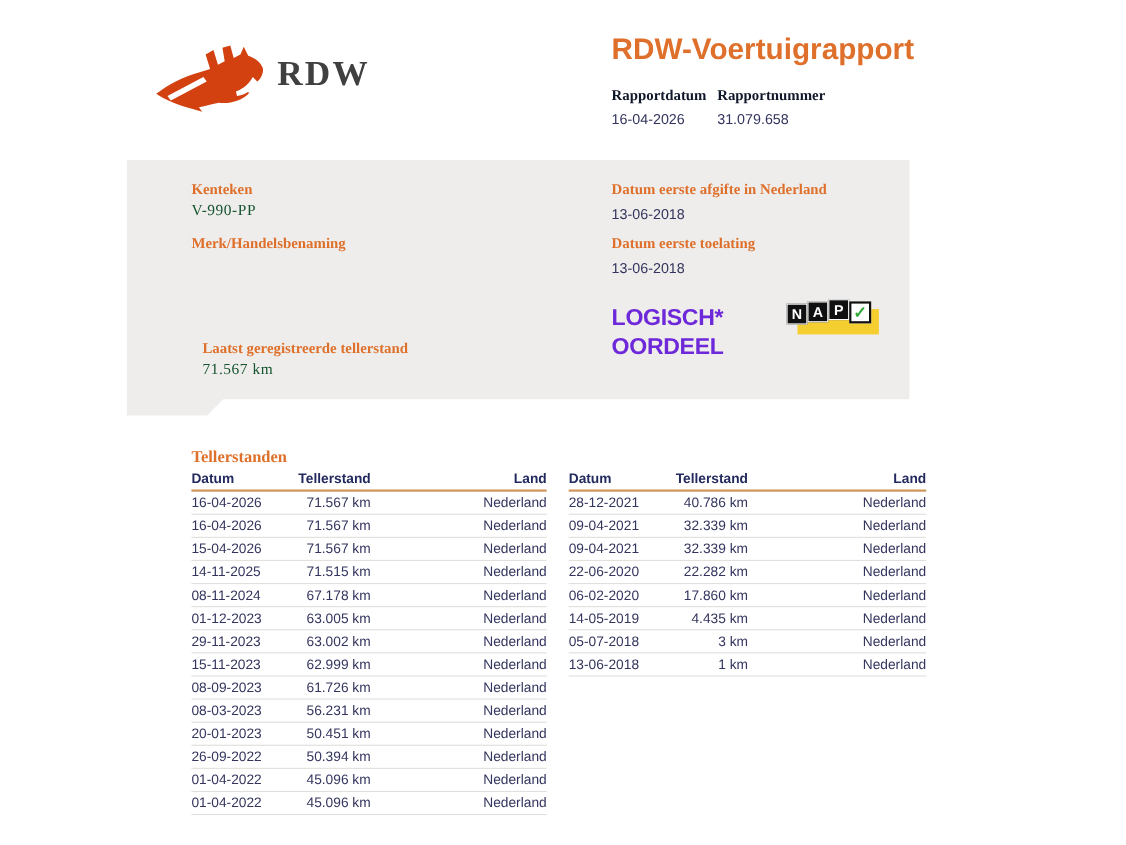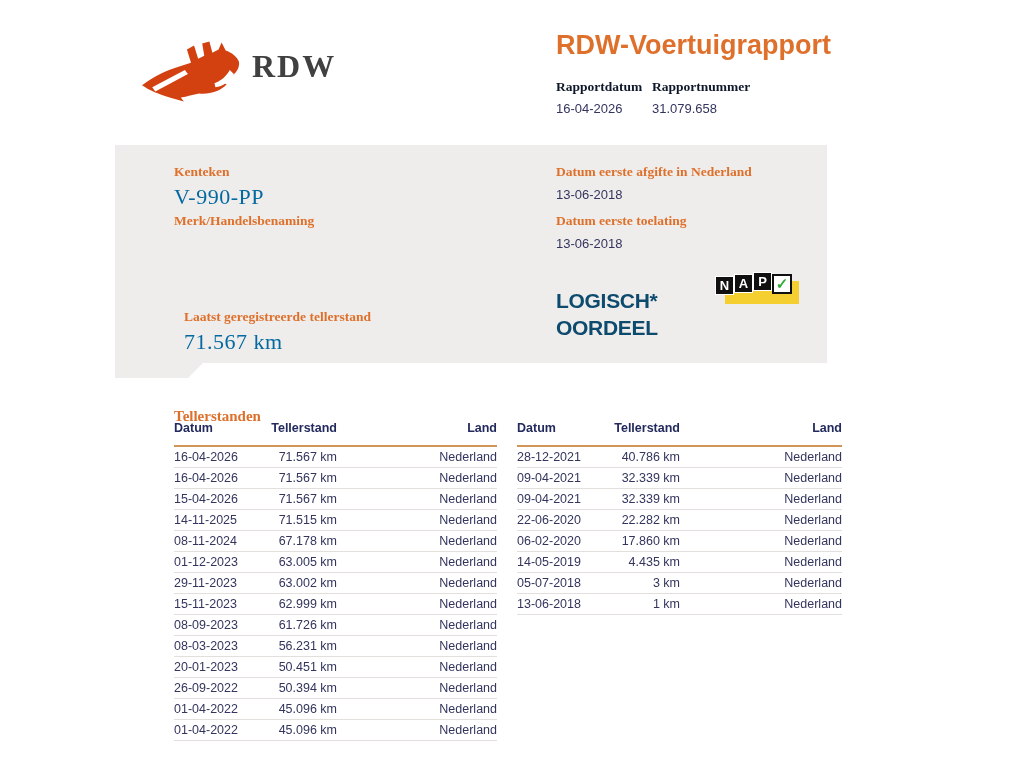--- a/index.html
+++ b/index.html
@@ -37,34 +37,34 @@
     background:#EFEDEB;
     clip-path:polygon(0 0, 712px 0, 712px 218px, 88px 218px, 73px 233px, 0 233px);
   }
   .fld { position:absolute; }
   .fld-label {
     font-family:"Liberation Serif", serif; font-weight:bold;
     font-size:13.5px; color:#DE702B;
   }
   .fld-big {
     margin-top:4px; font-family:"Liberation Serif", serif;
-    font-size:22px; letter-spacing:0.5px; color:#0369a1;
+    font-size:14px; letter-spacing:0.5px; color:#14532d;
   }
   .fld-small { margin-top:7px; font-size:13px; color:#33355E; }
 
   .kenteken   { left:59px;  top:19px;  }
   .merk       { left:59px;  top:68px;  }
   .last-stand { left:59px;  top:164px;margin-left:10px; }
   .afgifte    { left:441px; top:19px;  }
   .toelating  { left:441px; top:68px;  }
 
   .oordeel {
     position:absolute; left:441px; top:130px;
     font-size:21px; font-weight:bold; letter-spacing:-0.3px;
-    line-height:27px; color:#0c4a6e;margin-top:12px;
+    line-height:27px; color:#6d28d9;
   }
 
   
   .nap { position:absolute; left:600px; top:126px; width:86px; height:40px; }
   .nap-bar { position:absolute; left:10px; top:10px; width:74px; height:23px; background:#F5CE2F; }
   .nap-sq {
     position:absolute; width:19px; height:19px;
     background:#101010; border:1px solid #ffffff;
     color:#ffffff; font-weight:bold; font-size:13px;
     display:flex; align-items:center; justify-content:center;
@@ -82,21 +82,21 @@
   
   .section-title {
     position:absolute; left:174px; top:408px;
     font-family:"Liberation Serif", serif; font-weight:bold;
     font-size:15px; color:#DE702B;
   }
   .mtable { position:absolute; top:428px; font-size:12.5px; }
   .mtable-left  { left:174px; width:323px; }
   .mtable-right { left:517px; width:325px; }
   .t-header {
-    display:flex; align-items:center; height:18px;
+    display:flex; align-items:flex-start; height:18px;
     border-bottom:2px solid #D09659;
     font-weight:bold; color:#232A5E; padding-bottom:17px;
   }
   .t-row {
     display:flex; align-items:center; height:21px;
     border-bottom:1px solid #E2DFDC; color:#33355E;
   }
   .cell.c1 { width:78px;  text-align:left;  }
   .cell.c2 { width:85px;  text-align:right; }
   .cell.c3 { flex:1;      text-align:right; }

